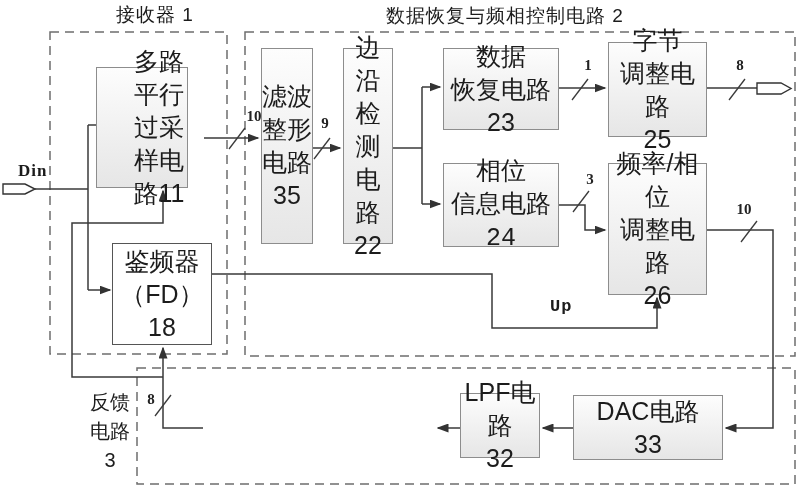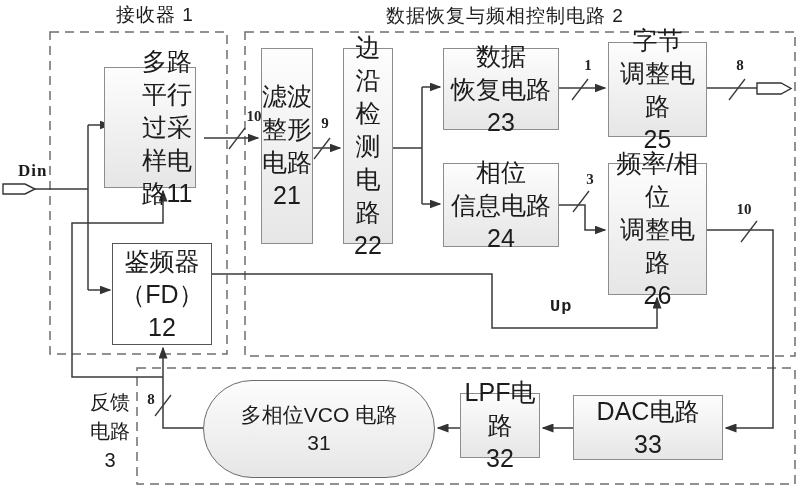--- a/index.html
+++ b/index.html
@@ -91,47 +91,45 @@
     <path d="M3 184 L25 184 L35 189 L25 194 L3 194 Z" fill="#ffffff" stroke="#333" stroke-width="1.4"></path>
     <path d="M757 83 L781 83 L791 88.5 L781 94 L757 94 Z" fill="#ffffff" stroke="#333" stroke-width="1.4"></path>
   </svg>
 
   <div class="grouptitle" style="left:60px;top:2px;width:190px;">接收器 1</div>
   <div class="grouptitle" style="left:310px;top:3px;width:390px;">数据恢复与频相控制电路 2</div>
   <div class="fbtitle" style="left:78px;top:388px;width:64px;">反馈
 电路
 3</div>
 
-  <div class="blk" style="left:104px;top:67px;width:92px;height:121px;padding-left:34px;">多路平行
+  <div class="blk" style="left:96px;top:67px;width:92px;height:121px;padding-left:34px;">多路平行
 过采样电
 路11</div>
   <div class="blk plain" style="left:112px;top:243px;width:100px;height:102px;">鉴频器
-（FD）12</div>
+（FD）18</div>
   <div class="blk" style="left:261px;top:48px;width:52px;height:196px;">滤波
 整形
 电路
-21</div>
+35</div>
   <div class="blk" style="left:343px;top:48px;width:50px;height:196px;">边沿
 检测
 电路
 22</div>
   <div class="blk" style="left:443px;top:48px;width:116px;height:82px;">数据
 恢复电路
 23</div>
-  <div class="blk" style="left:443px;top:163px;width:116px;height:84px;">相位
+  <div class="blk" style="left:443px;top:163px;width:116px;height:84px;font-family:Liberation Mono, monospace;">相位
 信息电路
 24</div>
   <div class="blk" style="left:608px;top:42px;width:99px;height:95px;">字节
 调整电路
 25</div>
   <div class="blk" style="left:608px;top:163px;width:99px;height:132px;">频率/相位
 调整电路
 26</div>
-  <div class="blk stadium" style="left:203px;top:380px;width:232px;height:98px;font-size:21px;">多相位VCO 电路
-31</div>
   <div class="blk" style="left:460px;top:393px;width:80px;height:65px;">LPF电路
 32</div>
   <div class="blk" style="left:573px;top:395px;width:150px;height:65px;">DAC电路
 33</div>
 
   <div class="siglabel" style="left:18px;top:161px;">Din</div>
   <div class="siglabel" style="left:550px;top:297px;font-family:Liberation Mono, monospace;">Up</div>
 
   <div class="buslabel" style="left:241px;top:108px;">10</div>
   <div class="buslabel" style="left:312px;top:115px;">9</div>

